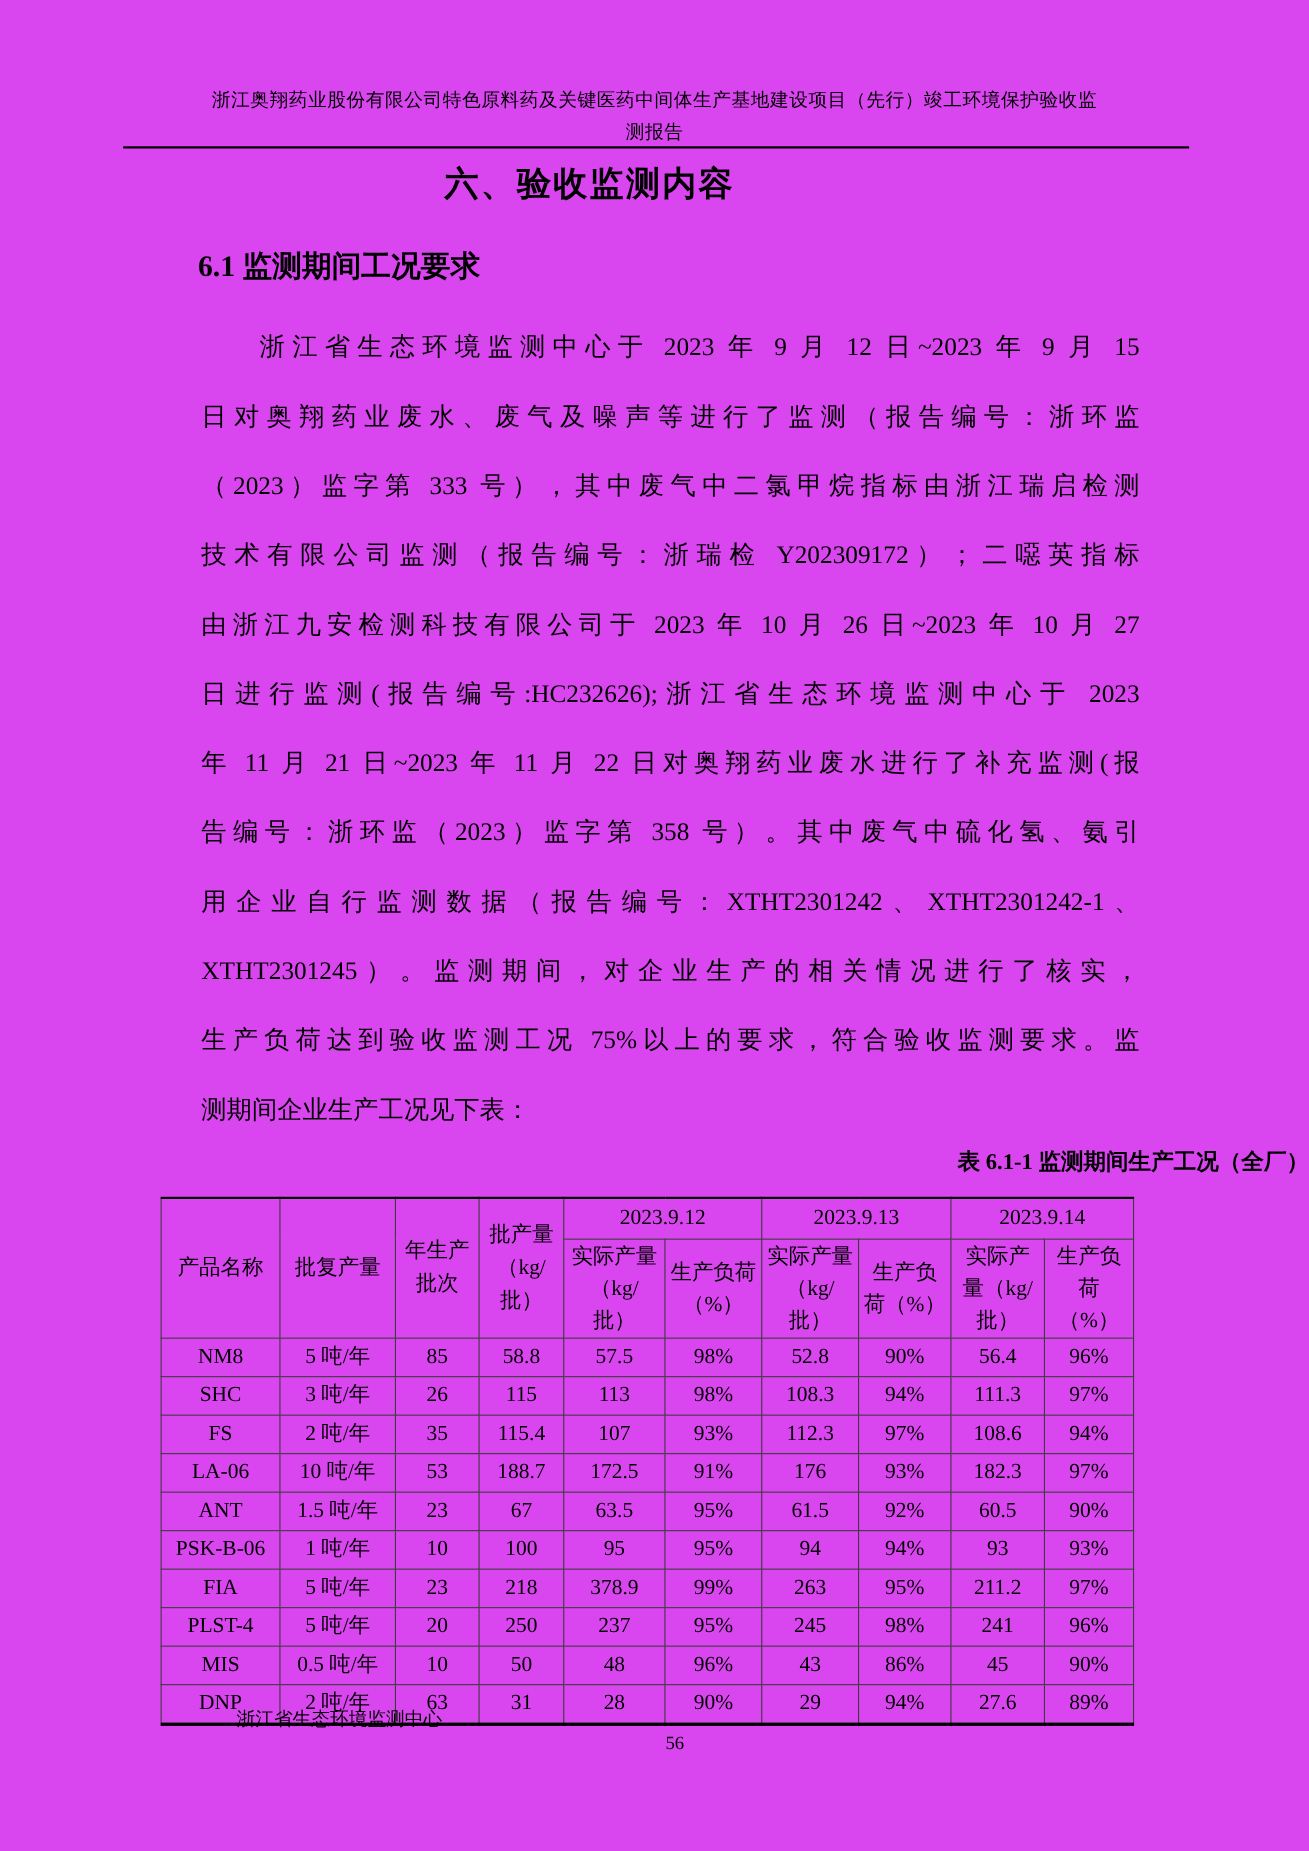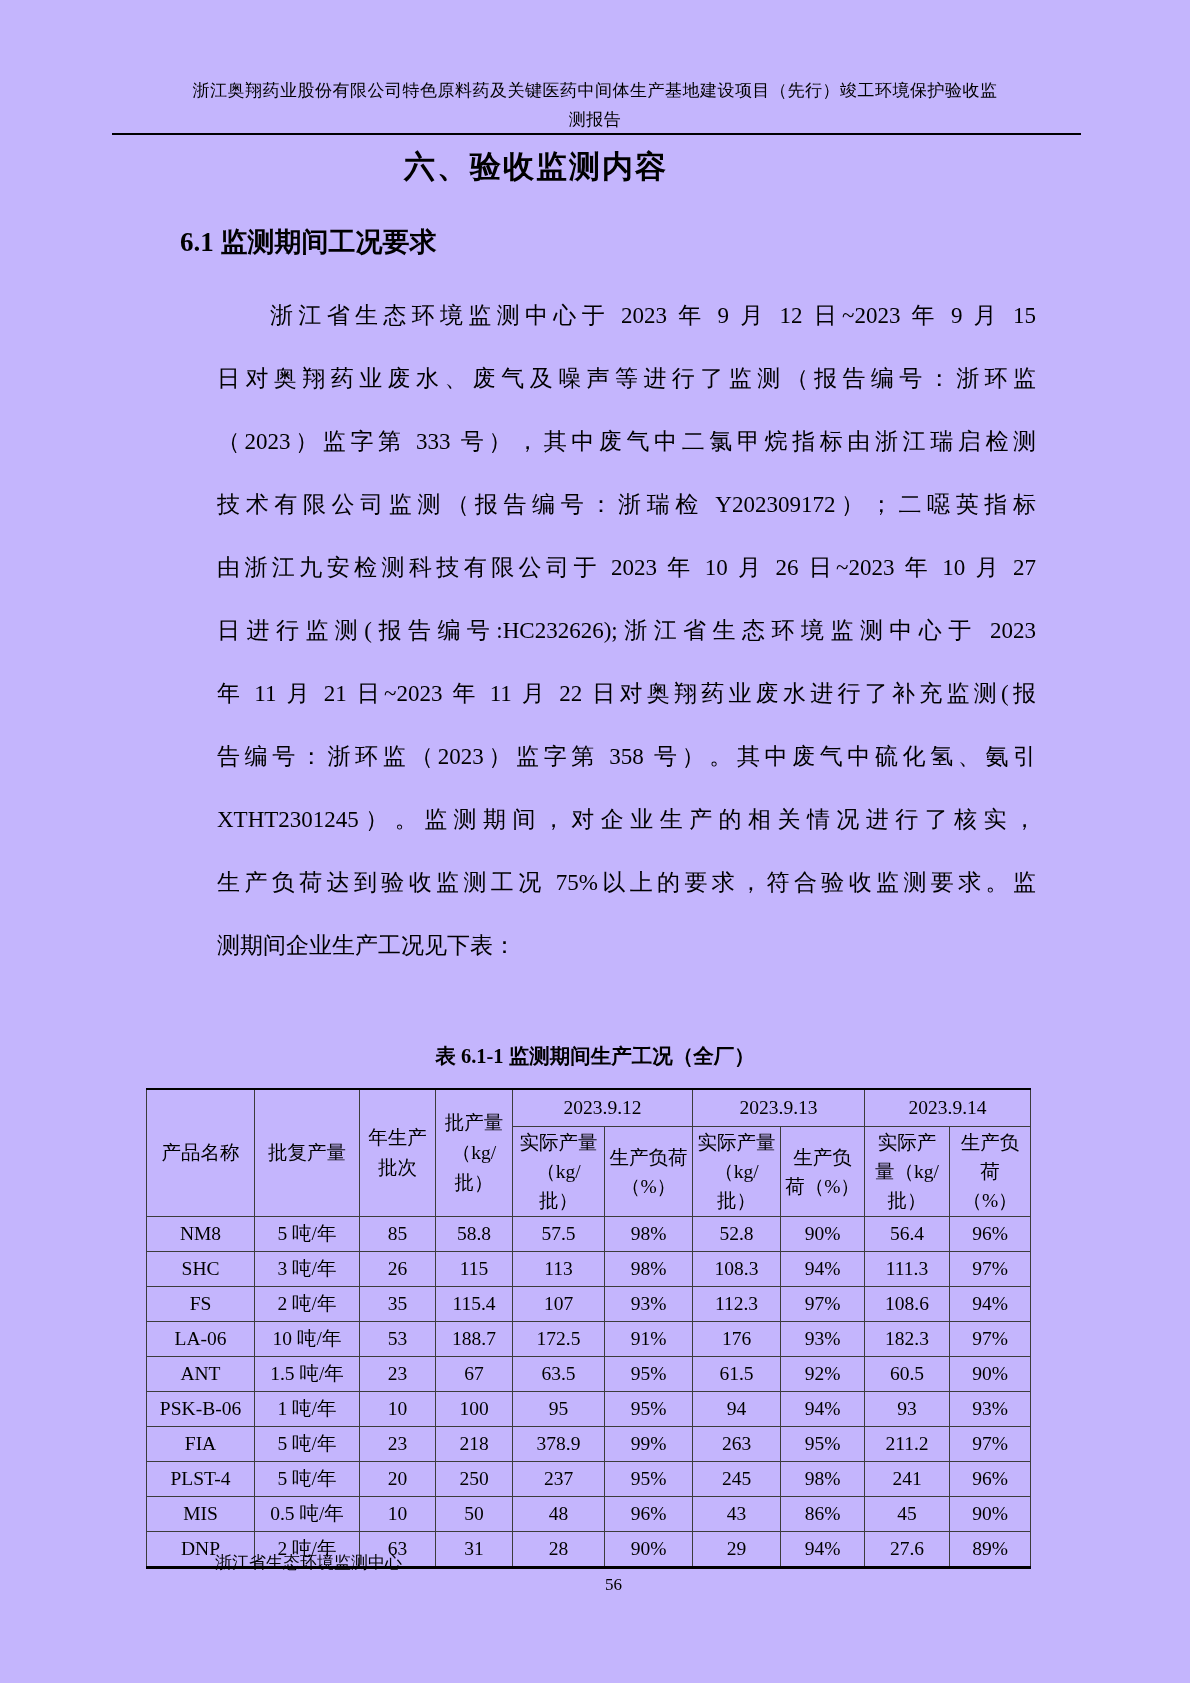--- a/index.html
+++ b/index.html
@@ -1,20 +1,20 @@
 <!DOCTYPE html>
 <html lang="zh"><head>
 <meta charset="utf-8">
 <style>
   html, body { margin: 0; padding: 0; background: #ffffff; }
   .page {
     position: relative;
     width: 1190px;
     height: 1683px;
-    background: #c4b5fd;
+    background: #d946ef;
     color: #000000;
     font-family: "Liberation Serif", "DejaVu Serif", serif;
     overflow: hidden;
   }
 
   
   .doc-header {
     position: absolute;
     top: 76px; left: 105px; width: 980px;
     text-align: center;
@@ -57,30 +57,29 @@
     width: 853px;
     font-size: 23px;
   }
   .body-line {
     height: 63px;
     line-height: 63px;
     white-space: nowrap;
     text-align: justify;
     text-align-last: justify;
     text-justify: inter-character;
-    margin-left: 34px;
   }
   .body-line.first { text-indent: 53px; }
   .body-line.last  { text-align-last: left; white-space: normal; }
 
   
   .table-caption {
     position: absolute;
     top: 1042px; left: 0; width: 1190px;
-    text-align: center;
+    text-align: right;
     font-size: 20.5px;
     font-weight: bold;
   }
 
   
   table.production {
     position: absolute;
     top: 1088px; left: 146px;
     width: 884px;
     border-collapse: collapse;
@@ -136,20 +135,21 @@
 
   <div class="body-text" id="paragraph">
       <div class="body-line first">浙江省生态环境监测中心于 2023 年 9 月 12 日~2023 年 9 月 15</div>
       <div class="body-line">日对奥翔药业废水、废气及噪声等进行了监测（报告编号：浙环监</div>
       <div class="body-line">（2023）监字第 333 号），其中废气中二氯甲烷指标由浙江瑞启检测</div>
       <div class="body-line">技术有限公司监测（报告编号：浙瑞检 Y202309172）；二噁英指标</div>
       <div class="body-line">由浙江九安检测科技有限公司于 2023 年 10 月 26 日~2023 年 10 月 27</div>
       <div class="body-line">日进行监测(报告编号:HC232626);浙江省生态环境监测中心于 2023</div>
       <div class="body-line">年 11 月 21 日~2023 年 11 月 22 日对奥翔药业废水进行了补充监测(报</div>
       <div class="body-line">告编号：浙环监（2023）监字第 358 号）。其中废气中硫化氢、氨引</div>
+      <div class="body-line">用企业自行监测数据（报告编号：XTHT2301242、XTHT2301242-1、</div>
       <div class="body-line">XTHT2301245）。监测期间，对企业生产的相关情况进行了核实，</div>
       <div class="body-line">生产负荷达到验收监测工况 75%以上的要求，符合验收监测要求。监</div>
       <div class="body-line last">测期间企业生产工况见下表：</div>
     </div>
 
   <div class="table-caption">表 6.1-1 监测期间生产工况（全厂）</div>
 
   <table class="production">
     <colgroup>
       <col style="width:108px">

